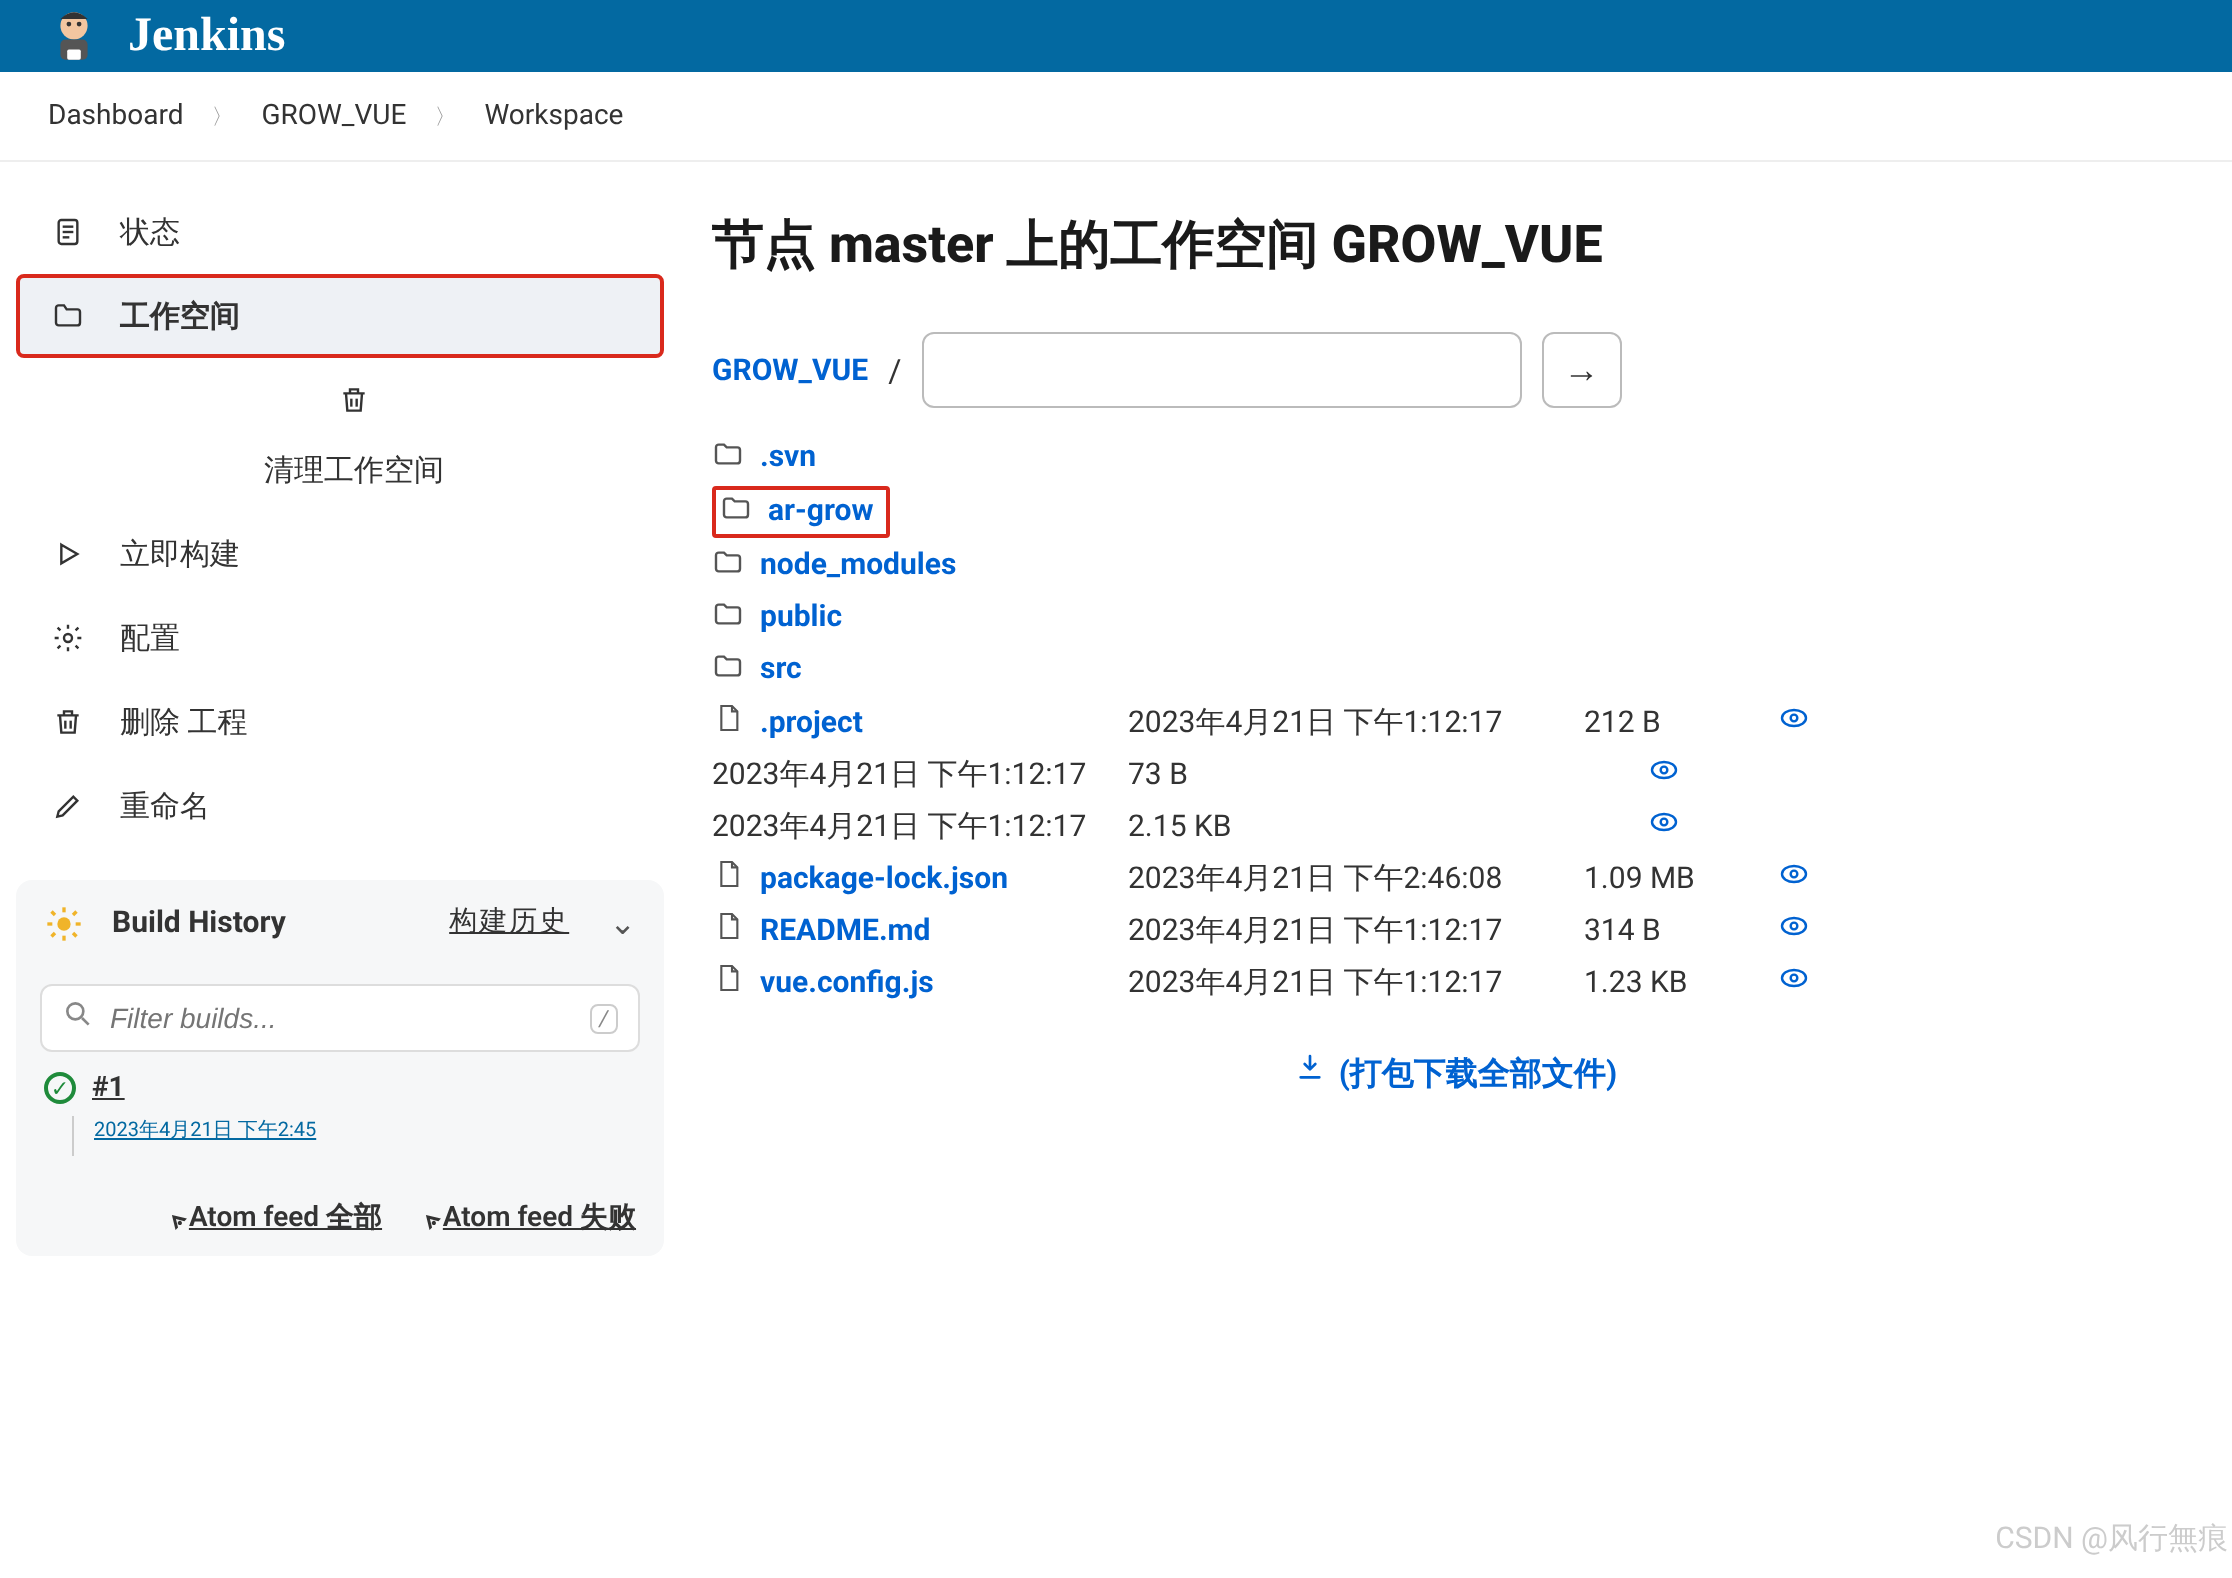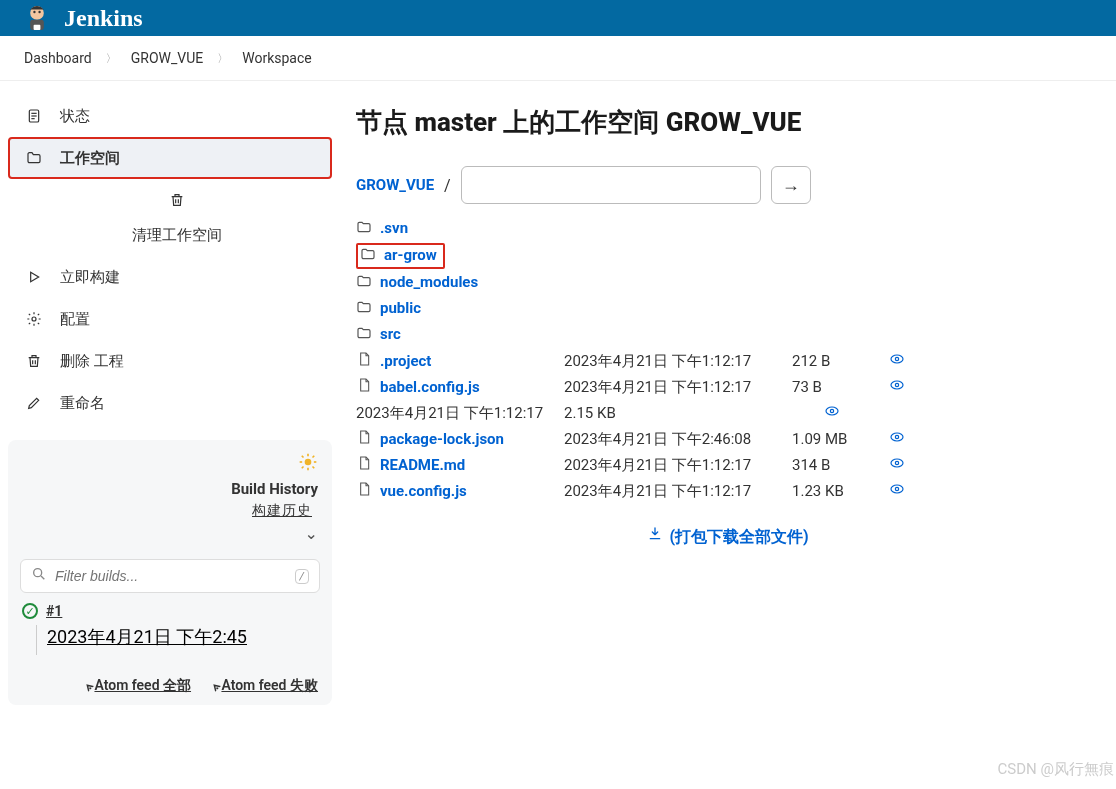--- a/index.html
+++ b/index.html
@@ -22,30 +22,30 @@
 .main { flex: 1; padding: 24px 16px; }
 
 
 .side-item { display: flex; align-items: center; gap: 16px; padding: 11px 16px; border-radius: 8px; color: #333; font-size: 15px; cursor: pointer; }
 .side-item.selected { background: #eef1f5; font-weight: 600; border: 2.5px solid #d9291c; border-radius: 4px; padding: 9px 14px; }
 .side-item.sub { padding-left: 30px; flex-direction: column; }
 .side-icon { width: 20px; height: 20px; display: inline-flex; align-items: center; justify-content: center; color: #333; flex-shrink: 0; }
 
 
 .bh-panel { background: #f6f7f8; border-radius: 8px; margin-top: 16px; padding-bottom: 10px; }
-.bh-header { display: flex; align-items: flex-end; gap: 4px; padding: 12px 14px; flex-direction: column; }
+.bh-header { display: flex; align-items: flex-start; gap: 14px; padding: 12px 14px; }
 .bh-title { font-weight: 700; font-size: 15px; flex: 1; }
 .bh-trend { text-decoration: underline; letter-spacing: 1px; font-size: 14px; margin-right: 6px; color: #333; }
 .bh-search { background: #fff; border: 1px solid #ddd; border-radius: 6px; margin: 4px 12px 10px; display: flex; align-items: center; padding: 6px 10px; }
 .bh-search input { border: none; outline: none; flex: 1; font-size: 14px; font-style: italic; color: #666; }
 .bh-slash { border: 1px solid #ccc; border-radius: 4px; font-size: 11px; color: #888; padding: 0 4px; font-style: italic; }
 .bh-build { padding: 0 14px; }
 .bh-num { display: flex; align-items: center; gap: 8px; font-size: 14px; }
 .bh-num a { text-decoration: underline; color: #333; font-weight: 700; }
-.bh-date { font-size: 18px; text-decoration: underline; color: #000000; margin: 6px 0 0 14px; display: inline-block; border-left: 1px solid #ccc; padding-left: 10px; padding-bottom: 6px; }
+.bh-date { font-size: 10px; text-decoration: underline; color: #0369a1; margin: 6px 0 0 14px; display: inline-block; border-left: 1px solid #ccc; padding-left: 10px; padding-bottom: 6px; }
 .bh-feeds { margin: 22px 14px 0; text-align: right; font-size: 14px; }
 .bh-feeds a { text-decoration: underline; color: #333; font-weight: 600; margin-left: 16px; }
 .feed-ico { display: inline-block; transform: rotate(-45deg); margin-right: 3px; font-size: 13px; }
 
 
 h1.page-title { font-size: 26px; font-weight: 800; margin-bottom: 26px; color: #1a1a1a; }
 .path-row { display: flex; align-items: center; gap: 10px; margin-bottom: 12px; }
 .path-label { color: #0062d1; font-weight: 700; font-size: 15px; }
 .path-input { border: 1.5px solid #bbb; border-radius: 6px; height: 38px; width: 300px; padding: 0 10px; font-size: 14px; }
 .go-btn { border: 1.5px solid #bbb; border-radius: 6px; height: 38px; width: 40px; display: flex; align-items: center; justify-content: center; cursor: pointer; background: #fff; }
@@ -271,27 +271,20 @@
               <span>.project</span>
             </a>
             <span class="date">2023年4月21日 下午1:12:17</span>
             <span class="size">212 B</span>
             <a href="#" class="eye"><span><svg class="ico" viewBox="0 0 24 24">
                   <ellipse cx="12" cy="12" rx="9" ry="6" fill="none" stroke="#0062d1" stroke-width="1.8"></ellipse>
                   <circle cx="12" cy="12" r="2.5" fill="none" stroke="#0062d1" stroke-width="1.8"></circle>
                 </svg></span></a>
           </div>
           <div class="file-row">
-            <a href="#" class="name">
-              <span><svg class="ico" viewBox="0 0 24 24">
-                  <path d="M7 3h8l4 4v14H7V3z" fill="none" stroke="#555" stroke-width="1.6"></path>
-                  <path d="M15 3v4h4" fill="none" stroke="#555" stroke-width="1.6"></path>
-                </svg></span>
-              <span>babel.config.js</span>
-            </a>
             <span class="date">2023年4月21日 下午1:12:17</span>
             <span class="size">73 B</span>
             <a href="#" class="eye"><span><svg class="ico" viewBox="0 0 24 24">
                   <ellipse cx="12" cy="12" rx="9" ry="6" fill="none" stroke="#0062d1" stroke-width="1.8"></ellipse>
                   <circle cx="12" cy="12" r="2.5" fill="none" stroke="#0062d1" stroke-width="1.8"></circle>
                 </svg></span></a>
           </div>
           <div class="file-row">
             <span class="date">2023年4月21日 下午1:12:17</span>
             <span class="size">2.15 KB</span>

